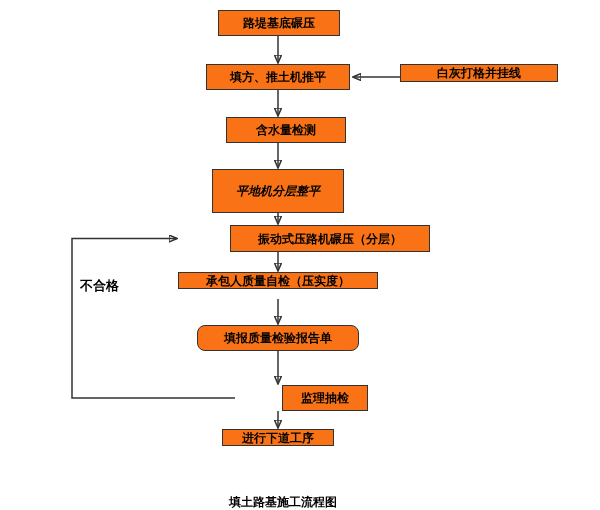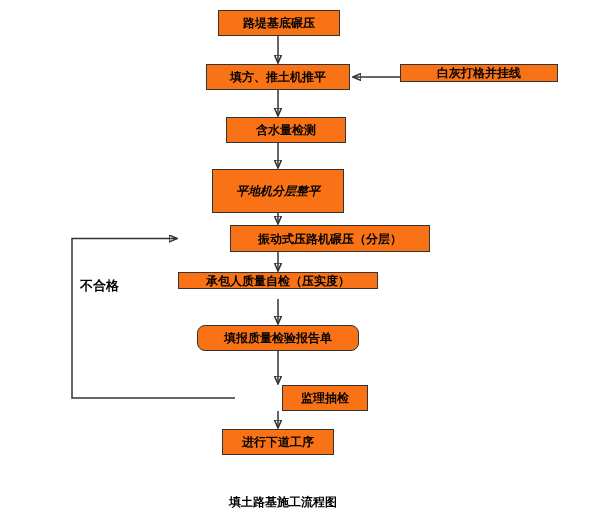--- a/index.html
+++ b/index.html
@@ -91,19 +91,19 @@
   <div class="node" style="left:212px; top:169px; width:132px; height:44px;font-style:italic;">平地机分层整平</div>
 
   <div class="node" style="left:193px; top:225px; width:200px; height:27px;margin-left:37px;">振动式压路机碾压（分层）</div>
 
   <div class="node" style="left:178px; top:272px; width:200px; height:17px;">承包人质量自检（压实度）</div>
 
   <div class="node" style="left:197px; top:325px; width:162px; height:26px;border-radius:8px;">填报质量检验报告单</div>
 
   <div class="node" style="left:235px; top:385px; width:86px; height:26px;margin-left:47px;">监理抽检</div>
 
-  <div class="node" style="left:222px; top:429px; width:112px; height:26px;">进行下道工序</div>
+  <div class="node" style="left:222px; top:429px; width:112px; height:17px;">进行下道工序</div>
 
   <div class="fail-label">不合格</div>
 
   <div class="diagram-title">填土路基施工流程图</div>
 
 </div>
 
 </body></html>

